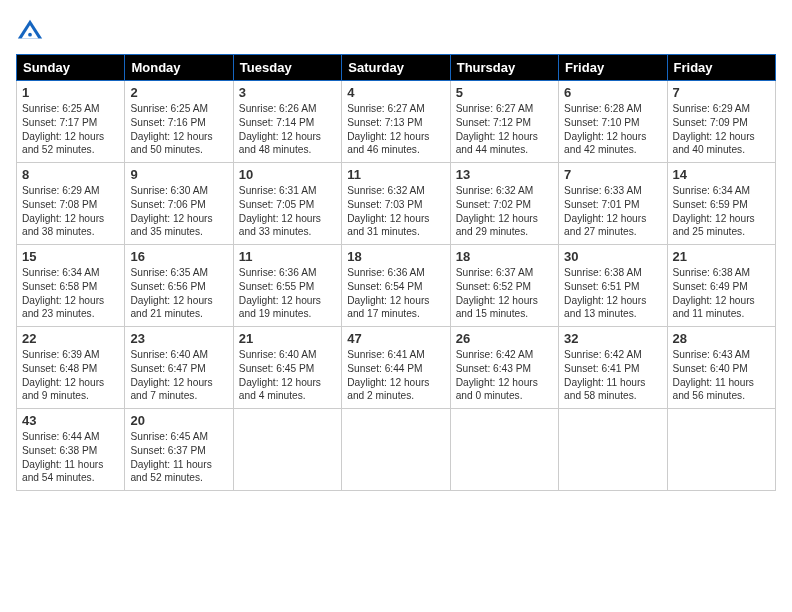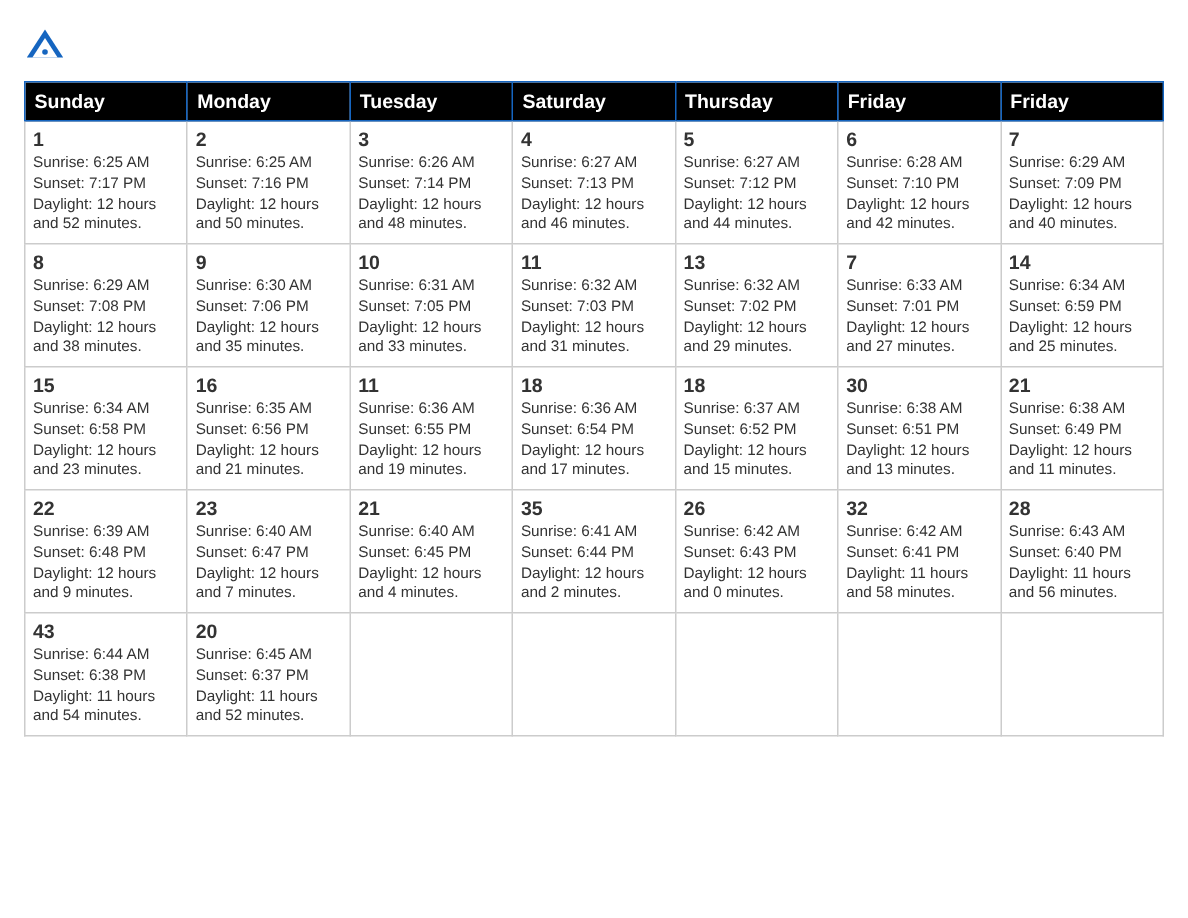--- a/index.html
+++ b/index.html
@@ -229,21 +229,21 @@
           </td>
           <td>
             <span class="day-num">23</span>
             <div class="cell-text">Sunrise: 6:40 AM<br>Sunset: 6:47 PM<br>Daylight: 12 hours<br>and 7 minutes.</div>
           </td>
           <td>
             <span class="day-num">21</span>
             <div class="cell-text">Sunrise: 6:40 AM<br>Sunset: 6:45 PM<br>Daylight: 12 hours<br>and 4 minutes.</div>
           </td>
           <td>
-            <span class="day-num">35</span>
+            <span class="day-num">47</span>
             <div class="cell-text">Sunrise: 6:41 AM<br>Sunset: 6:44 PM<br>Daylight: 12 hours<br>and 2 minutes.</div>
           </td>
           <td>
             <span class="day-num">26</span>
             <div class="cell-text">Sunrise: 6:42 AM<br>Sunset: 6:43 PM<br>Daylight: 12 hours<br>and 0 minutes.</div>
           </td>
           <td>
             <span class="day-num">32</span>
             <div class="cell-text">Sunrise: 6:42 AM<br>Sunset: 6:41 PM<br>Daylight: 11 hours<br>and 58 minutes.</div>
           </td>

